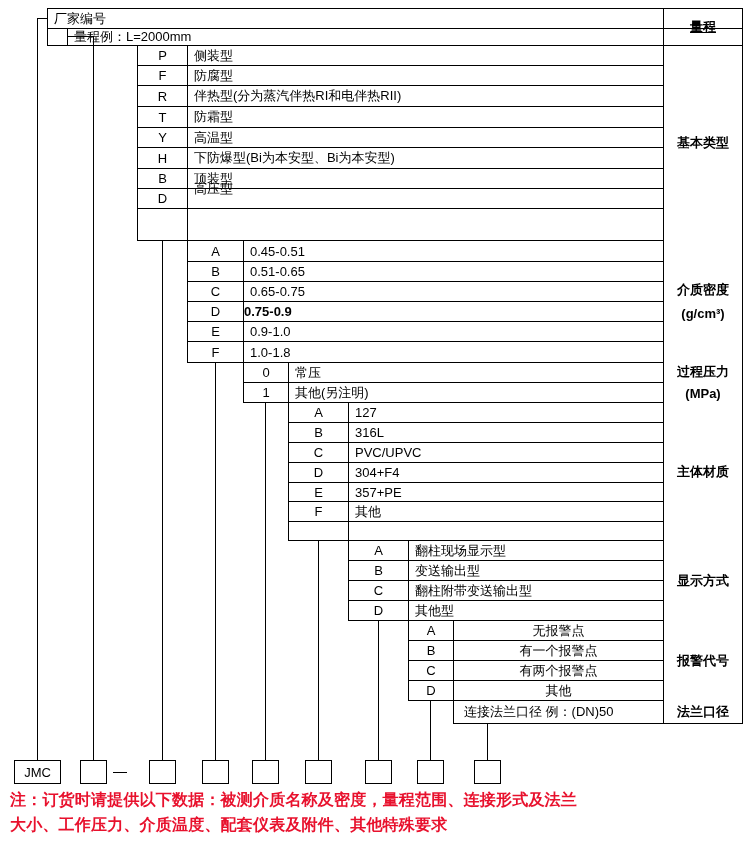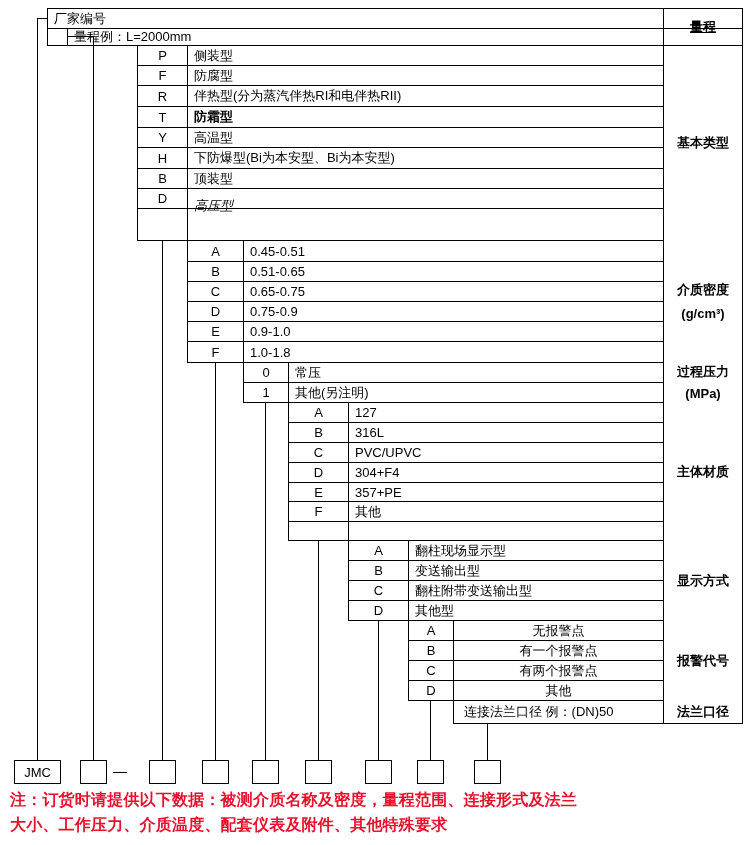--- a/index.html
+++ b/index.html
@@ -101,21 +101,21 @@
   <div class="cell c code" style="left:138px;top:86px;width:49px;height:20px;">
       <span>R</span>
     </div>
   <div class="cell l label" style="left:188px;top:86px;width:475px;height:20px;">
       <span>伴热型(分为蒸汽伴热RI和电伴热RII)</span>
     </div>
 
   <div class="cell c code" style="left:138px;top:107px;width:49px;height:20px;">
       <span>T</span>
     </div>
-  <div class="cell l label" style="left:188px;top:107px;width:475px;height:20px;font-weight:bold;">
+  <div class="cell l label" style="left:188px;top:107px;width:475px;height:20px;">
       <span>防霜型</span>
     </div>
 
   <div class="cell c code" style="left:138px;top:128px;width:49px;height:19px;">
       <span>Y</span>
     </div>
   <div class="cell l label" style="left:188px;top:128px;width:475px;height:19px;">
       <span>高温型</span>
     </div>
 
@@ -129,21 +129,21 @@
   <div class="cell c code" style="left:138px;top:169px;width:49px;height:19px;">
       <span>B</span>
     </div>
   <div class="cell l label" style="left:188px;top:169px;width:475px;height:19px;">
       <span>顶装型</span>
     </div>
 
   <div class="cell c code" style="left:138px;top:189px;width:49px;height:19px;">
       <span>D</span>
     </div>
-  <div class="cell l label" style="left:188px;top:196px;width:475px;height:19px;font-style:italic;">
+  <div class="cell l label" style="left:188px;top:179px;width:475px;height:19px;">
       <span>高压型</span>
     </div>
 
   <div class="cell c rightcat" style="left:664px;top:46px;width:78px;height:194px;">
     <span>基本类型</span>
   </div>
 
   <div class="vline" style="left:187px;top:240px;height:122px;"></div>
   <div class="vline" style="left:243px;top:240px;height:122px;"></div>
 
@@ -171,21 +171,21 @@
   <div class="cell c code" style="left:188px;top:282px;width:55px;height:19px;">
       <span>C</span>
     </div>
   <div class="cell l label" style="left:244px;top:282px;width:419px;height:19px;">
       <span>0.65-0.75</span>
     </div>
 
   <div class="cell c code" style="left:188px;top:302px;width:55px;height:19px;">
       <span>D</span>
     </div>
-  <div class="cell l label" style="left:244px;top:302px;width:419px;height:19px;">
+  <div class="cell l label" style="left:238px;top:302px;width:419px;height:19px;font-weight:bold;">
       <span>0.75-0.9</span>
     </div>
 
   <div class="cell c code" style="left:188px;top:322px;width:55px;height:19px;">
       <span>E</span>
     </div>
   <div class="cell l label" style="left:244px;top:322px;width:419px;height:19px;">
       <span>0.9-1.0</span>
     </div>
 

